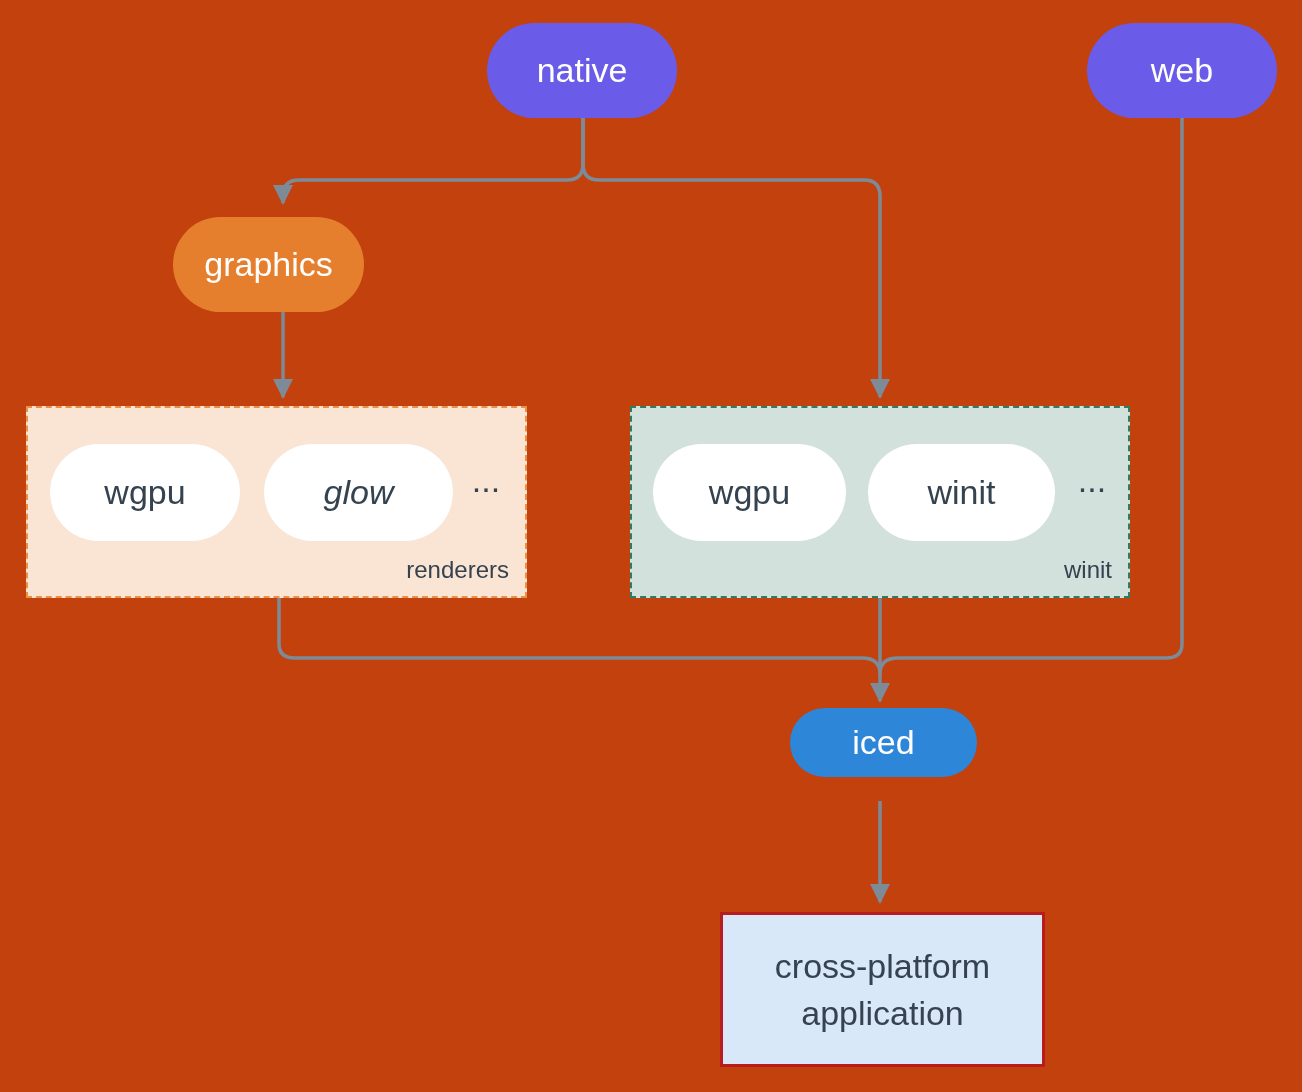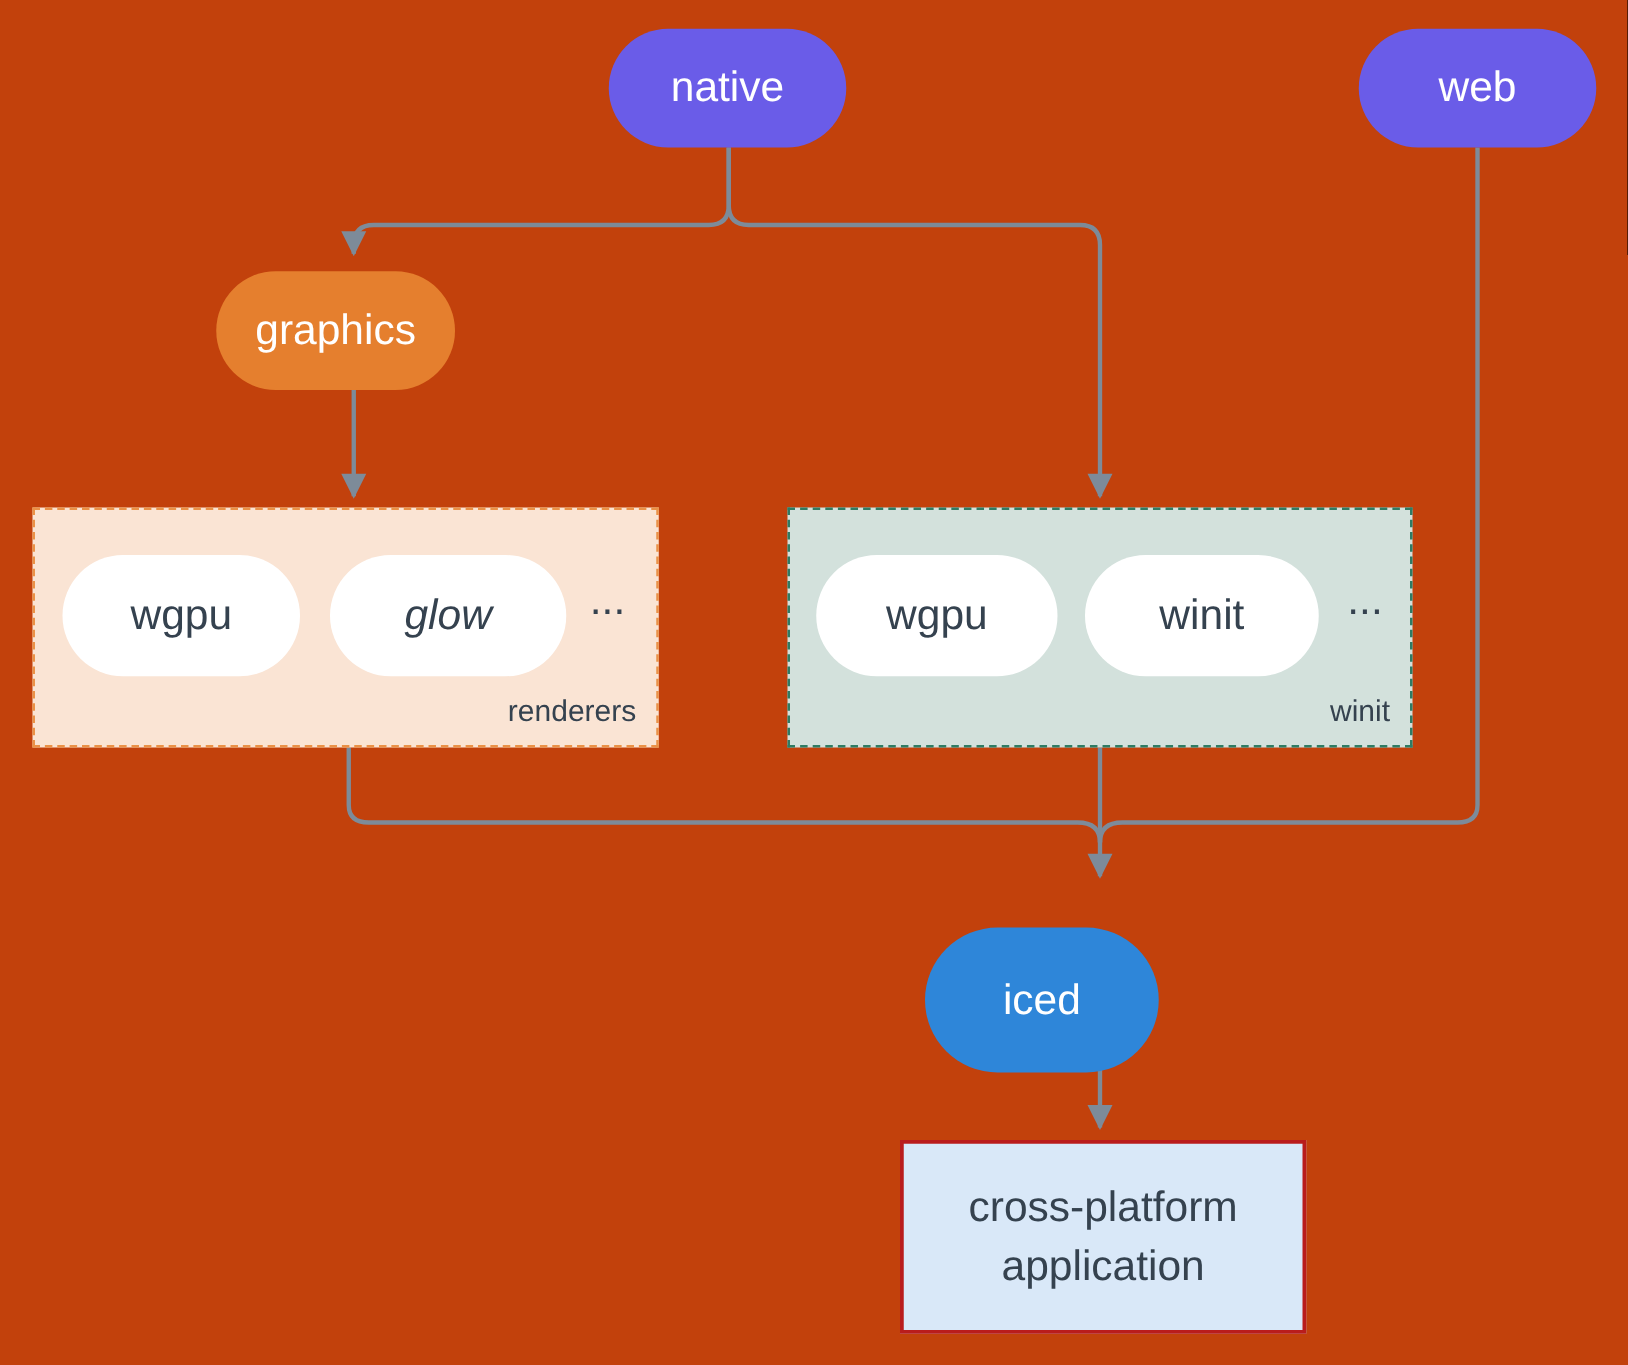--- a/index.html
+++ b/index.html
@@ -89,21 +89,21 @@
     text-align: center;
     font-size: 34px;
     line-height: 47px;
     color: #35424f;
     white-space: pre-line;
   }
   
   .pill.native   { left: 487px;  top: 23px;  width: 190px; height: 95px; }
   .pill.web      { left: 1087px; top: 23px;  width: 190px; height: 95px; }
   .pill.graphics { left: 173px;  top: 217px; width: 191px; height: 95px; }
-  .pill.iced     { left: 740px;  top: 708px; width: 187px; height: 116px; margin-top: 34px; }
+  .pill.iced     { left: 790px;  top: 708px; width: 187px; height: 69px; }
   .group-box.renderers { left: 26px;  top: 406px; width: 501px; height: 192px; }
   .group-box.shells    { left: 630px; top: 406px; width: 500px; height: 192px; }
   .white-pill.wgpu   { left: 22px;  width: 190px; }
   .white-pill.glow   { left: 236px; width: 189px; font-style: italic; }
   .white-pill.winit  { left: 21px;  width: 193px; }
   .white-pill.glutin { left: 236px; width: 187px; }
   .ellipsis.renderers-dots { left: 432px; }
   .ellipsis.shells-dots    { left: 434px; }
 </style>
 </head>

